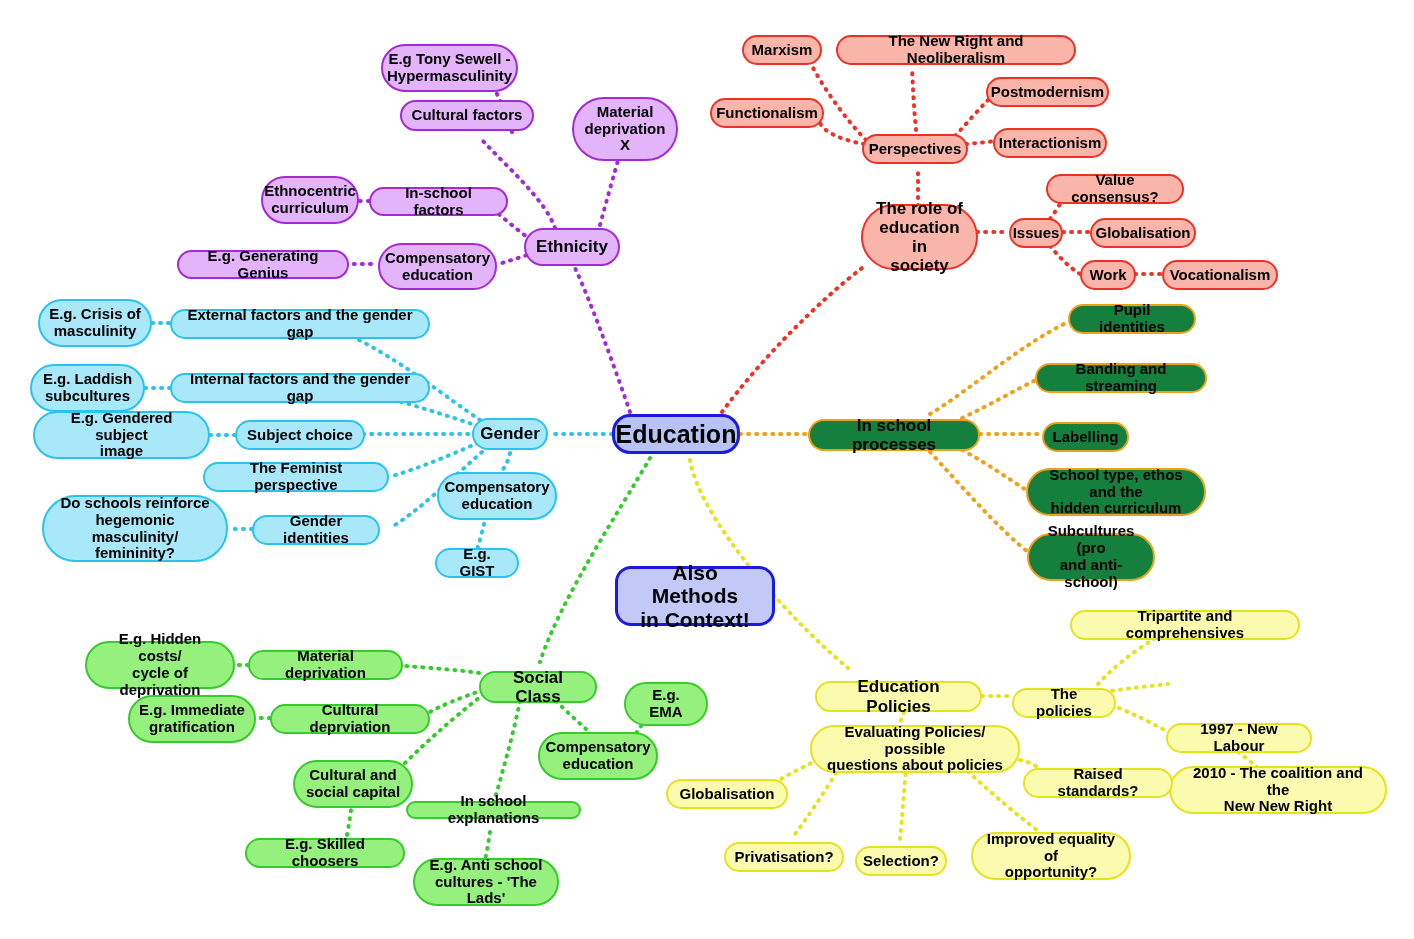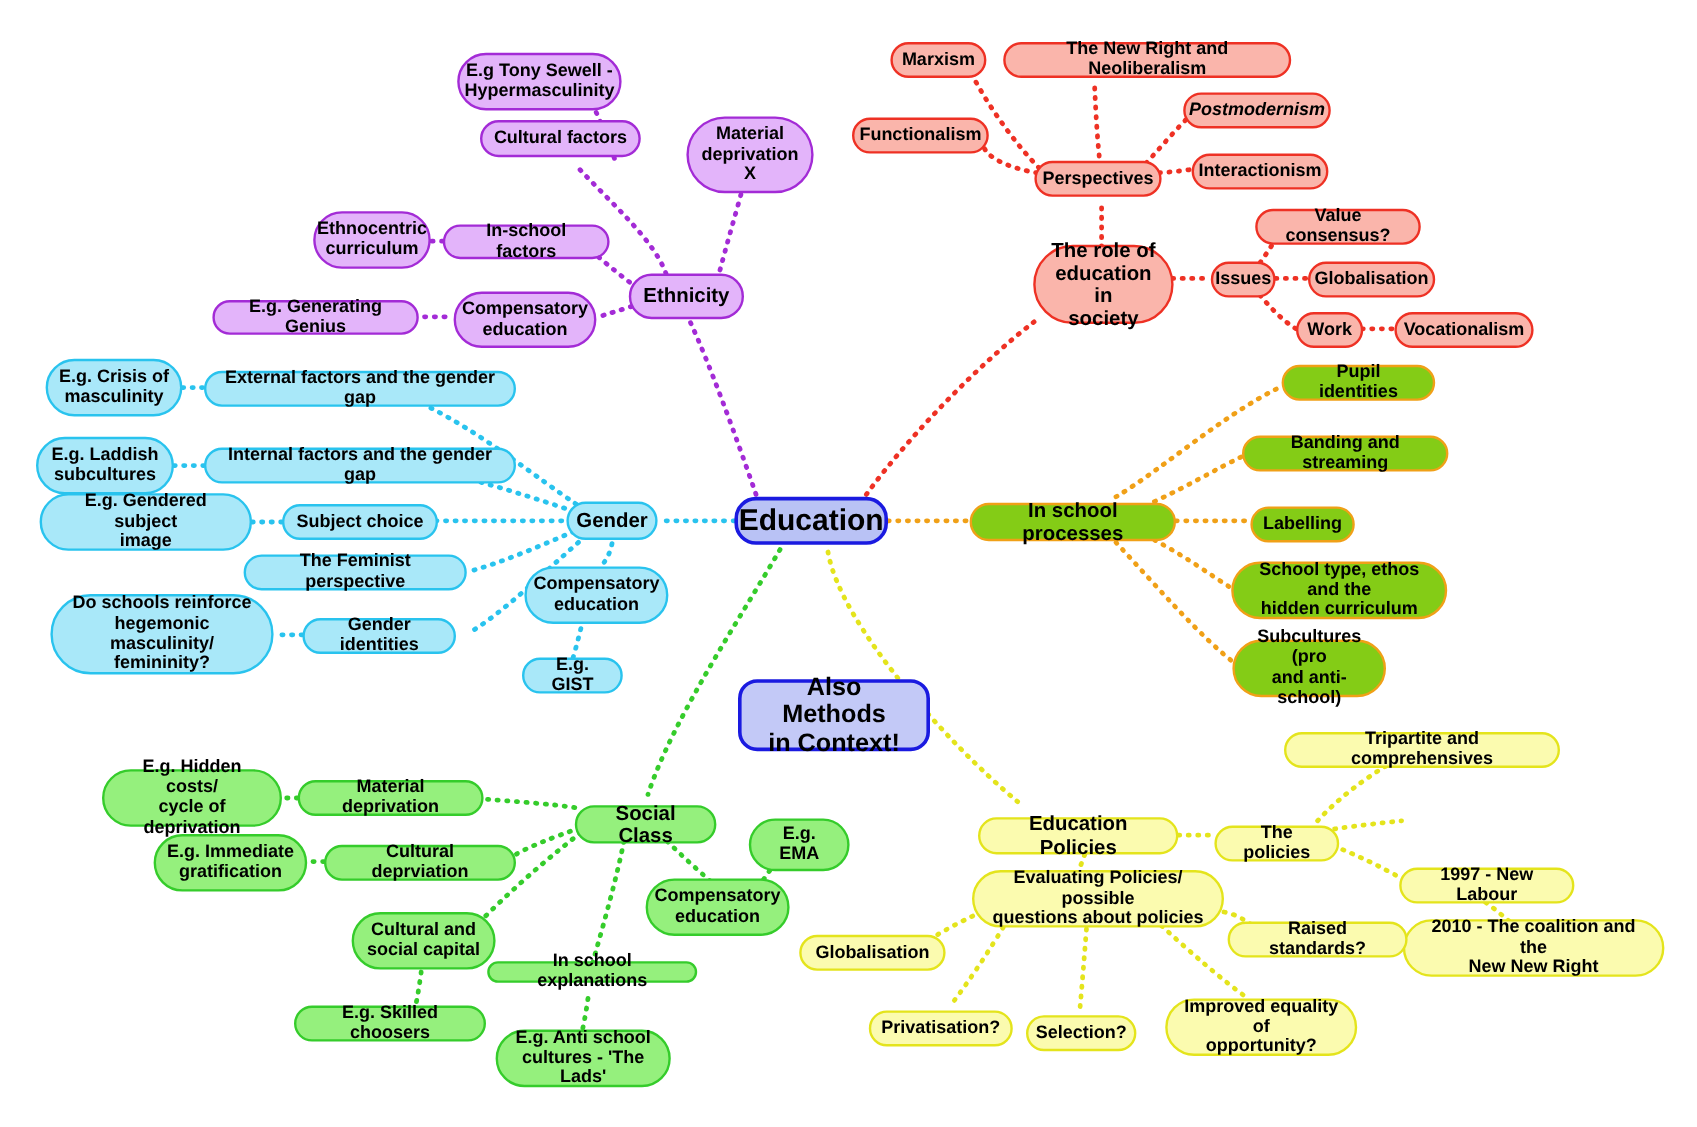--- a/index.html
+++ b/index.html
@@ -19,21 +19,21 @@
     padding:3px 9px;
     white-space:pre-line;
   }
   
   .t-center{background:#b9c2f5;border-color:#1a1ae0;border-width:3px;border-radius:18px;font-size:25px;}
   .t-center2{background:#c3c9f7;border-color:#1a1ae0;border-width:3px;border-radius:16px;font-size:21px;}
 
   .t-purple{background:#e3b4fa;border-color:#a32bd6;border-width:2px;}
   .t-red{background:#fab5ab;border-color:#ee3124;border-width:2px;}
   .t-cyan{background:#a9e8f9;border-color:#29c3ee;border-width:2px;}
-  .t-orange{background:#84cc16;border-color:#f0a017;border-width:2px;text-align:center;}
+  .t-orange{background:#15803d;border-color:#f0a017;border-width:2px;text-align:center;}
   .t-green{background:#95f07d;border-color:#35cc2b;border-width:2px;}
   .t-yellow{background:#fbfbaf;border-color:#e4e41c;border-width:2px;}
 
   .big{font-size:17px;}
   .mid{font-size:15px;}
 </style>
 </head>
 <body>
 
 <div id="canvas">
@@ -141,21 +141,21 @@
 society</div>
 
   <div class="node t-red mid" style="left:862px;top:134px;width:106px;height:30px;">Perspectives</div>
 
   <div class="node t-red mid" style="left:742px;top:35px;width:80px;height:30px;">Marxism</div>
 
   <div class="node t-red mid" style="left:710px;top:98px;width:114px;height:30px;">Functionalism</div>
 
   <div class="node t-red mid" style="left:836px;top:35px;width:240px;height:30px;">The New Right and Neoliberalism</div>
 
-  <div class="node t-red mid" style="left:986px;top:77px;width:123px;height:30px;font-style:italic;">Postmodernism</div>
+  <div class="node t-red mid" style="left:986px;top:77px;width:123px;height:30px;">Postmodernism</div>
 
   <div class="node t-red mid" style="left:993px;top:128px;width:114px;height:30px;">Interactionism</div>
 
   <div class="node t-red mid" style="left:1009px;top:218px;width:54px;height:30px;">Issues</div>
 
   <div class="node t-red mid" style="left:1046px;top:174px;width:138px;height:30px;">Value consensus?</div>
 
   <div class="node t-red mid" style="left:1090px;top:218px;width:106px;height:30px;">Globalisation</div>
 
   <div class="node t-red mid" style="left:1080px;top:260px;width:56px;height:30px;">Work</div>

